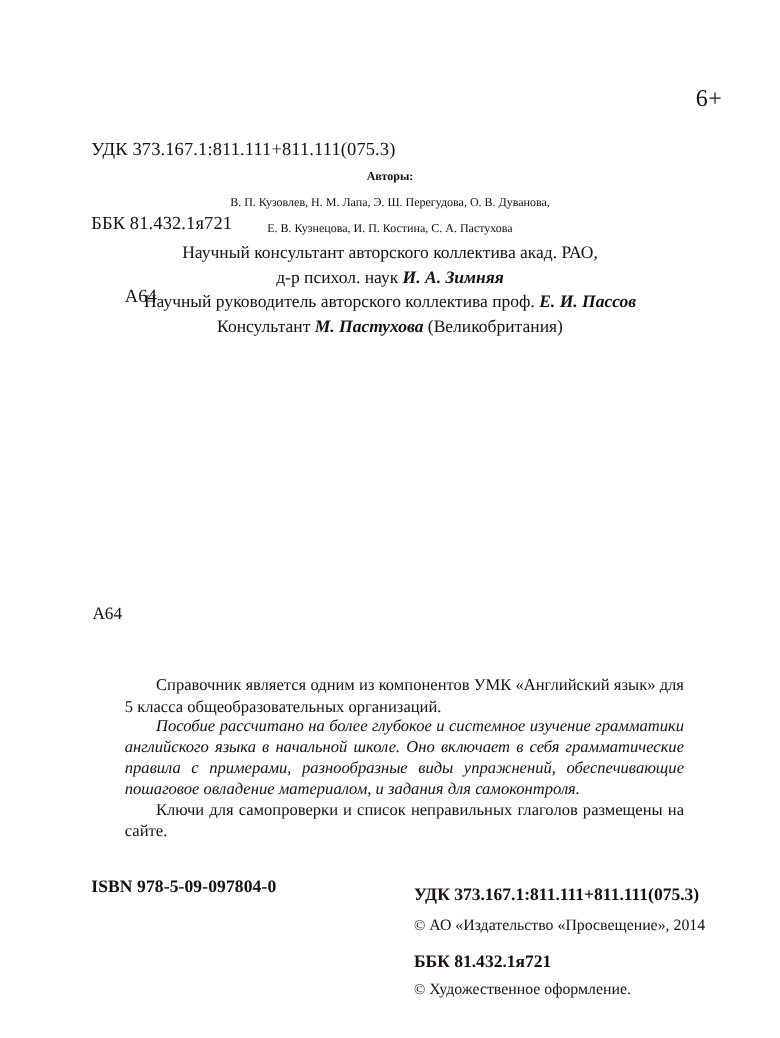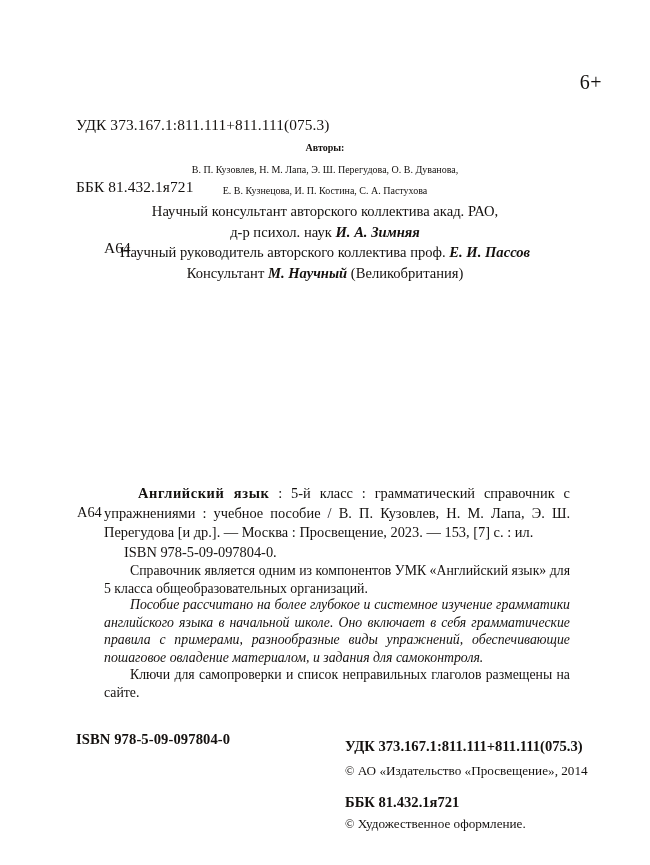--- a/index.html
+++ b/index.html
@@ -168,30 +168,26 @@
   <div class="authors-block">
     <span class="authors-heading">Авторы:</span>
     <span class="authors-line">В. П. Кузовлев, Н. М. Лапа, Э. Ш. Перегудова, О. В. Дуванова,</span>
     <span class="authors-line">Е. В. Кузнецова, И. П. Костина, С. А. Пастухова</span>
   </div>
 
   <div class="consultants-block">
     <span class="line">Научный консультант авторского коллектива акад. РАО,</span>
     <span class="line"><span>д-р психол. наук </span><span class="nm">И. А. Зимняя</span></span>
     <span class="line"><span>Научный руководитель авторского коллектива проф. </span><span class="nm">Е. И. Пассов</span></span>
-    <span class="line"><span>Консультант </span><span class="nm">М. Научный</span><span> (Великобритания)</span></span>
+    <span class="line"><span>Консультант </span><span class="nm">М. Пастухова</span><span> (Великобритания)</span></span>
   </div>
 
   <div class="a64-marker">А64</div>
 
-  <div class="bib">
-    <p class="first"><span class="title-bold">Английский язык</span><span> : 5-й класс : грамматический справочник с упражнениями : учебное пособие / В. П. Кузовлев, Н. М. Лапа, Э. Ш. Перегудова [и др.]. — Москва : Просвещение, 2023. — 153, [7] с. : ил.</span></p>
-  </div>
-
-  <div class="isbn-inline">ISBN 978-5-09-097804-0.</div>
+
 
   <div class="annot annot-1">
     <p>Справочник является одним из компонентов УМК «Английский язык» для 5 класса общеобразовательных организаций.</p>
   </div>
   <div class="annot annot-2">
     <p>Пособие рассчитано на более глубокое и системное изучение грамматики английского языка в начальной школе. Оно включает в себя грамматические правила с примерами, разнообразные виды упражнений, обеспечивающие пошаговое овладение материалом, и задания для самоконтроля.</p>
   </div>
   <div class="annot annot-3">
     <p>Ключи для самопроверки и список неправильных глаголов размещены на сайте.</p>
   </div>

